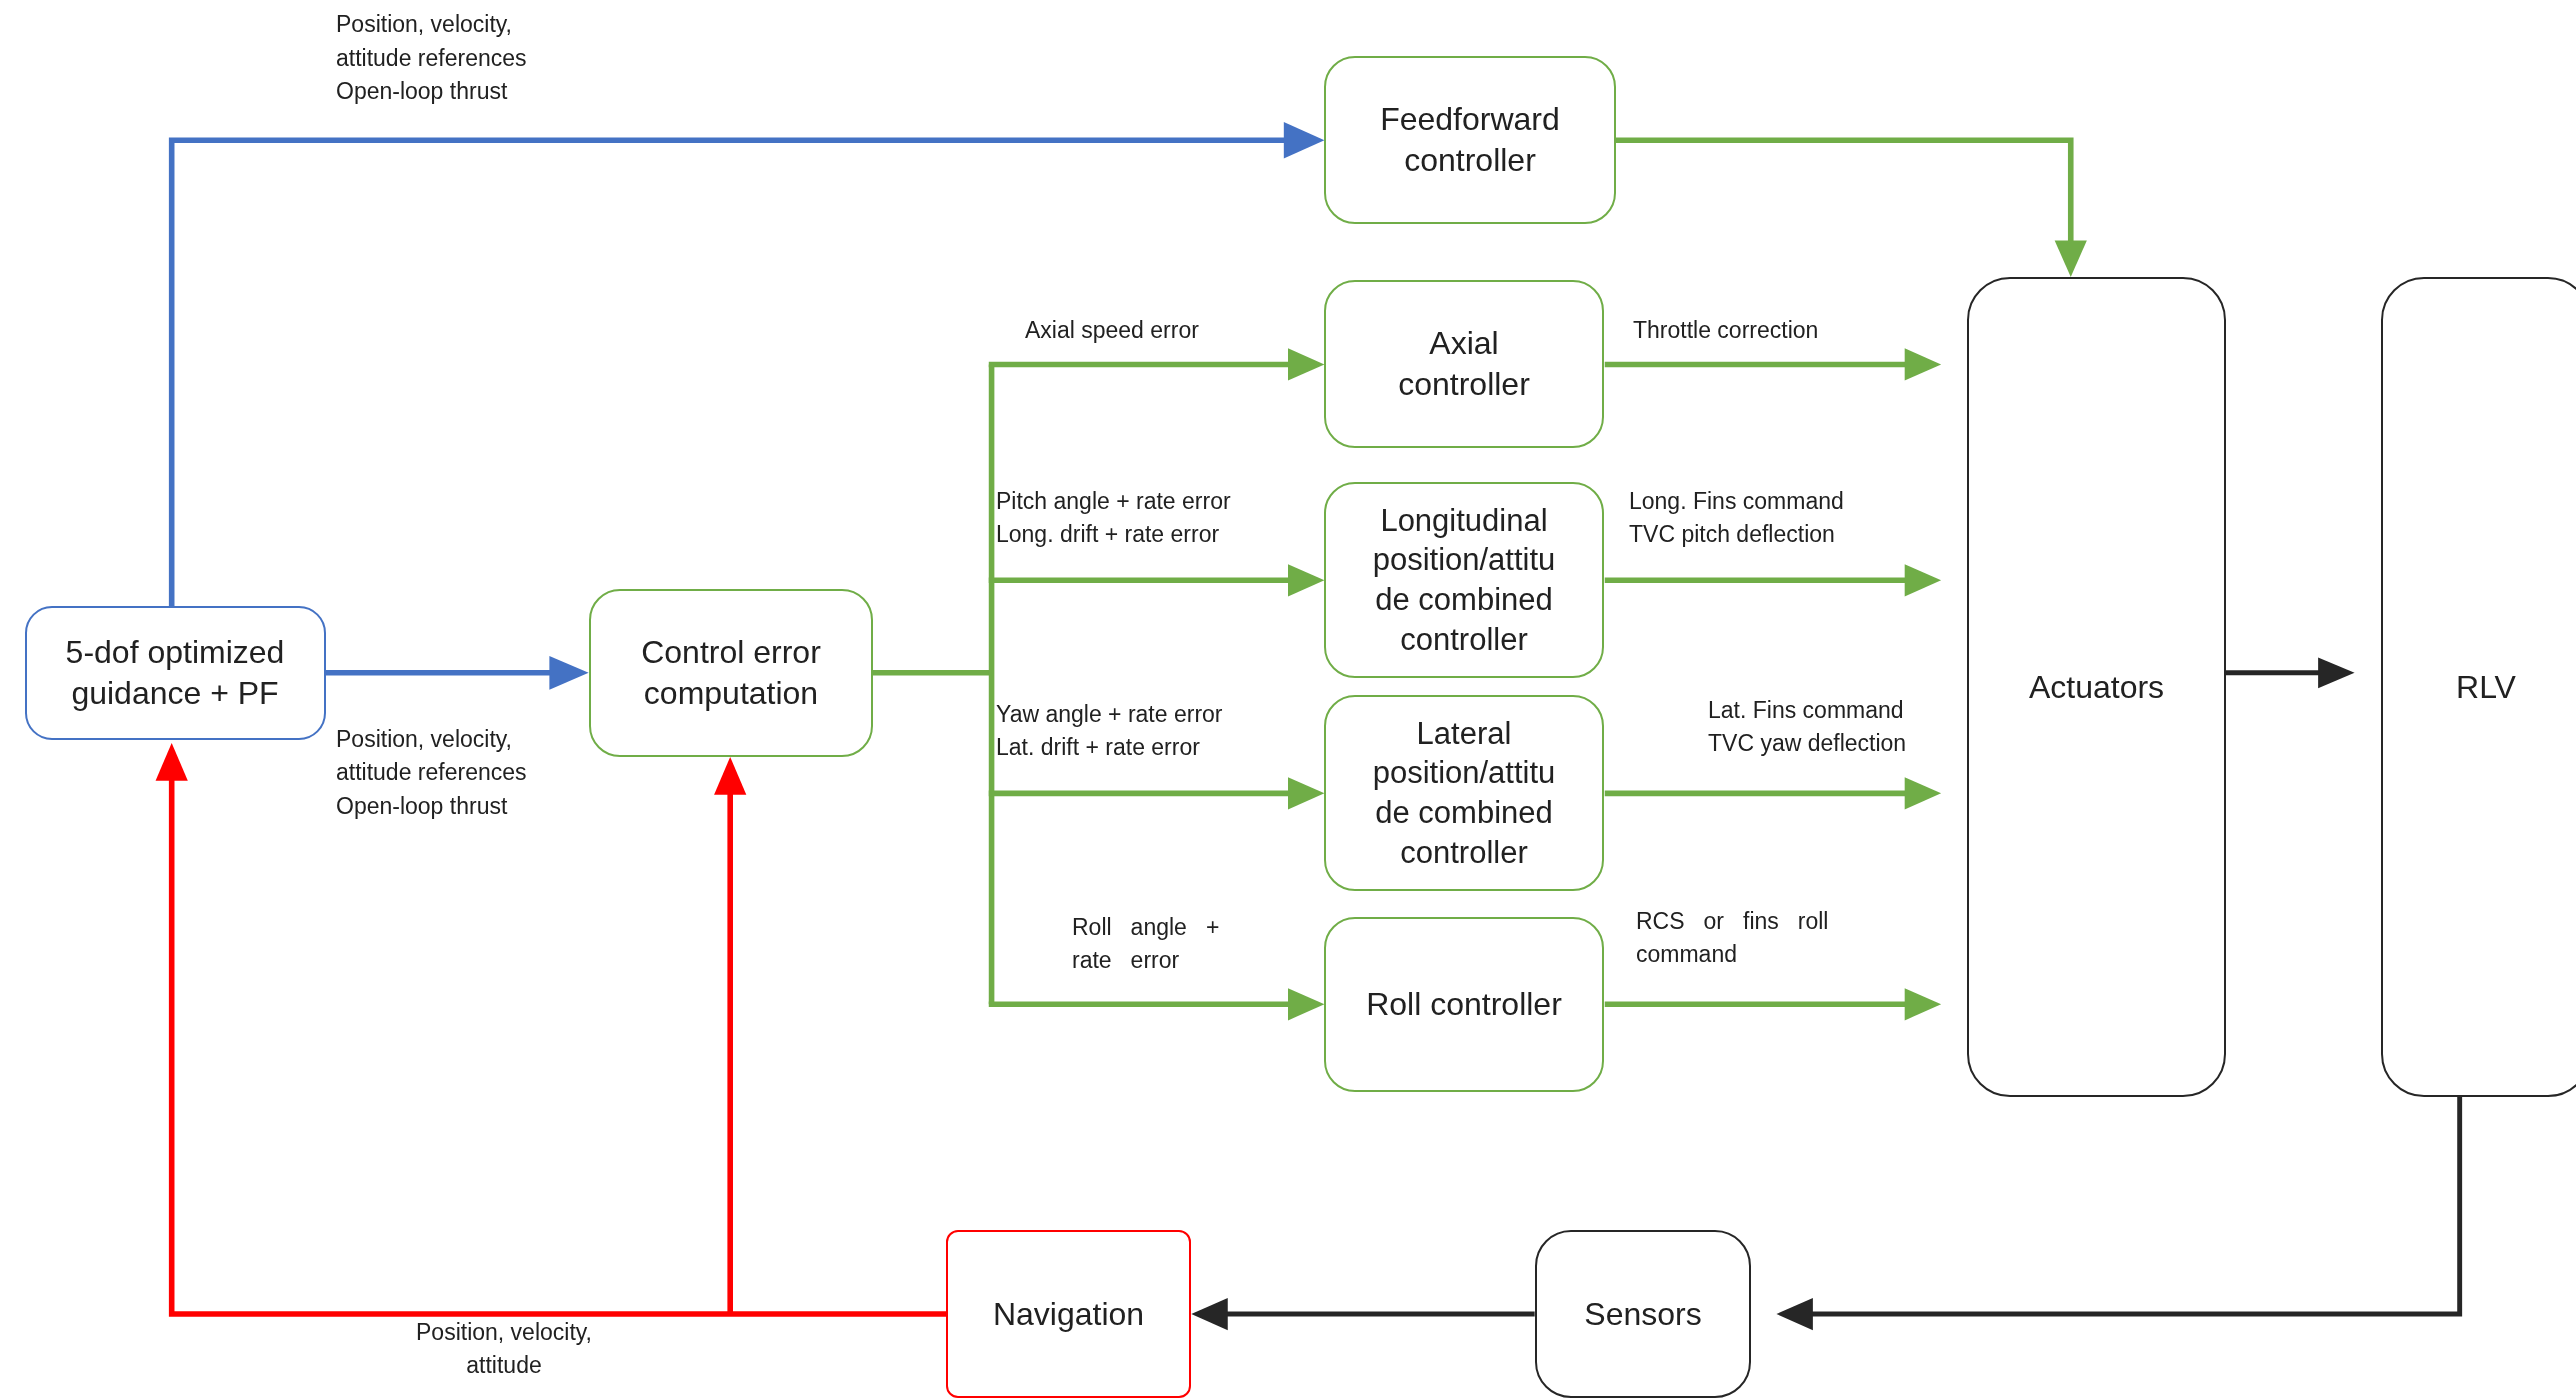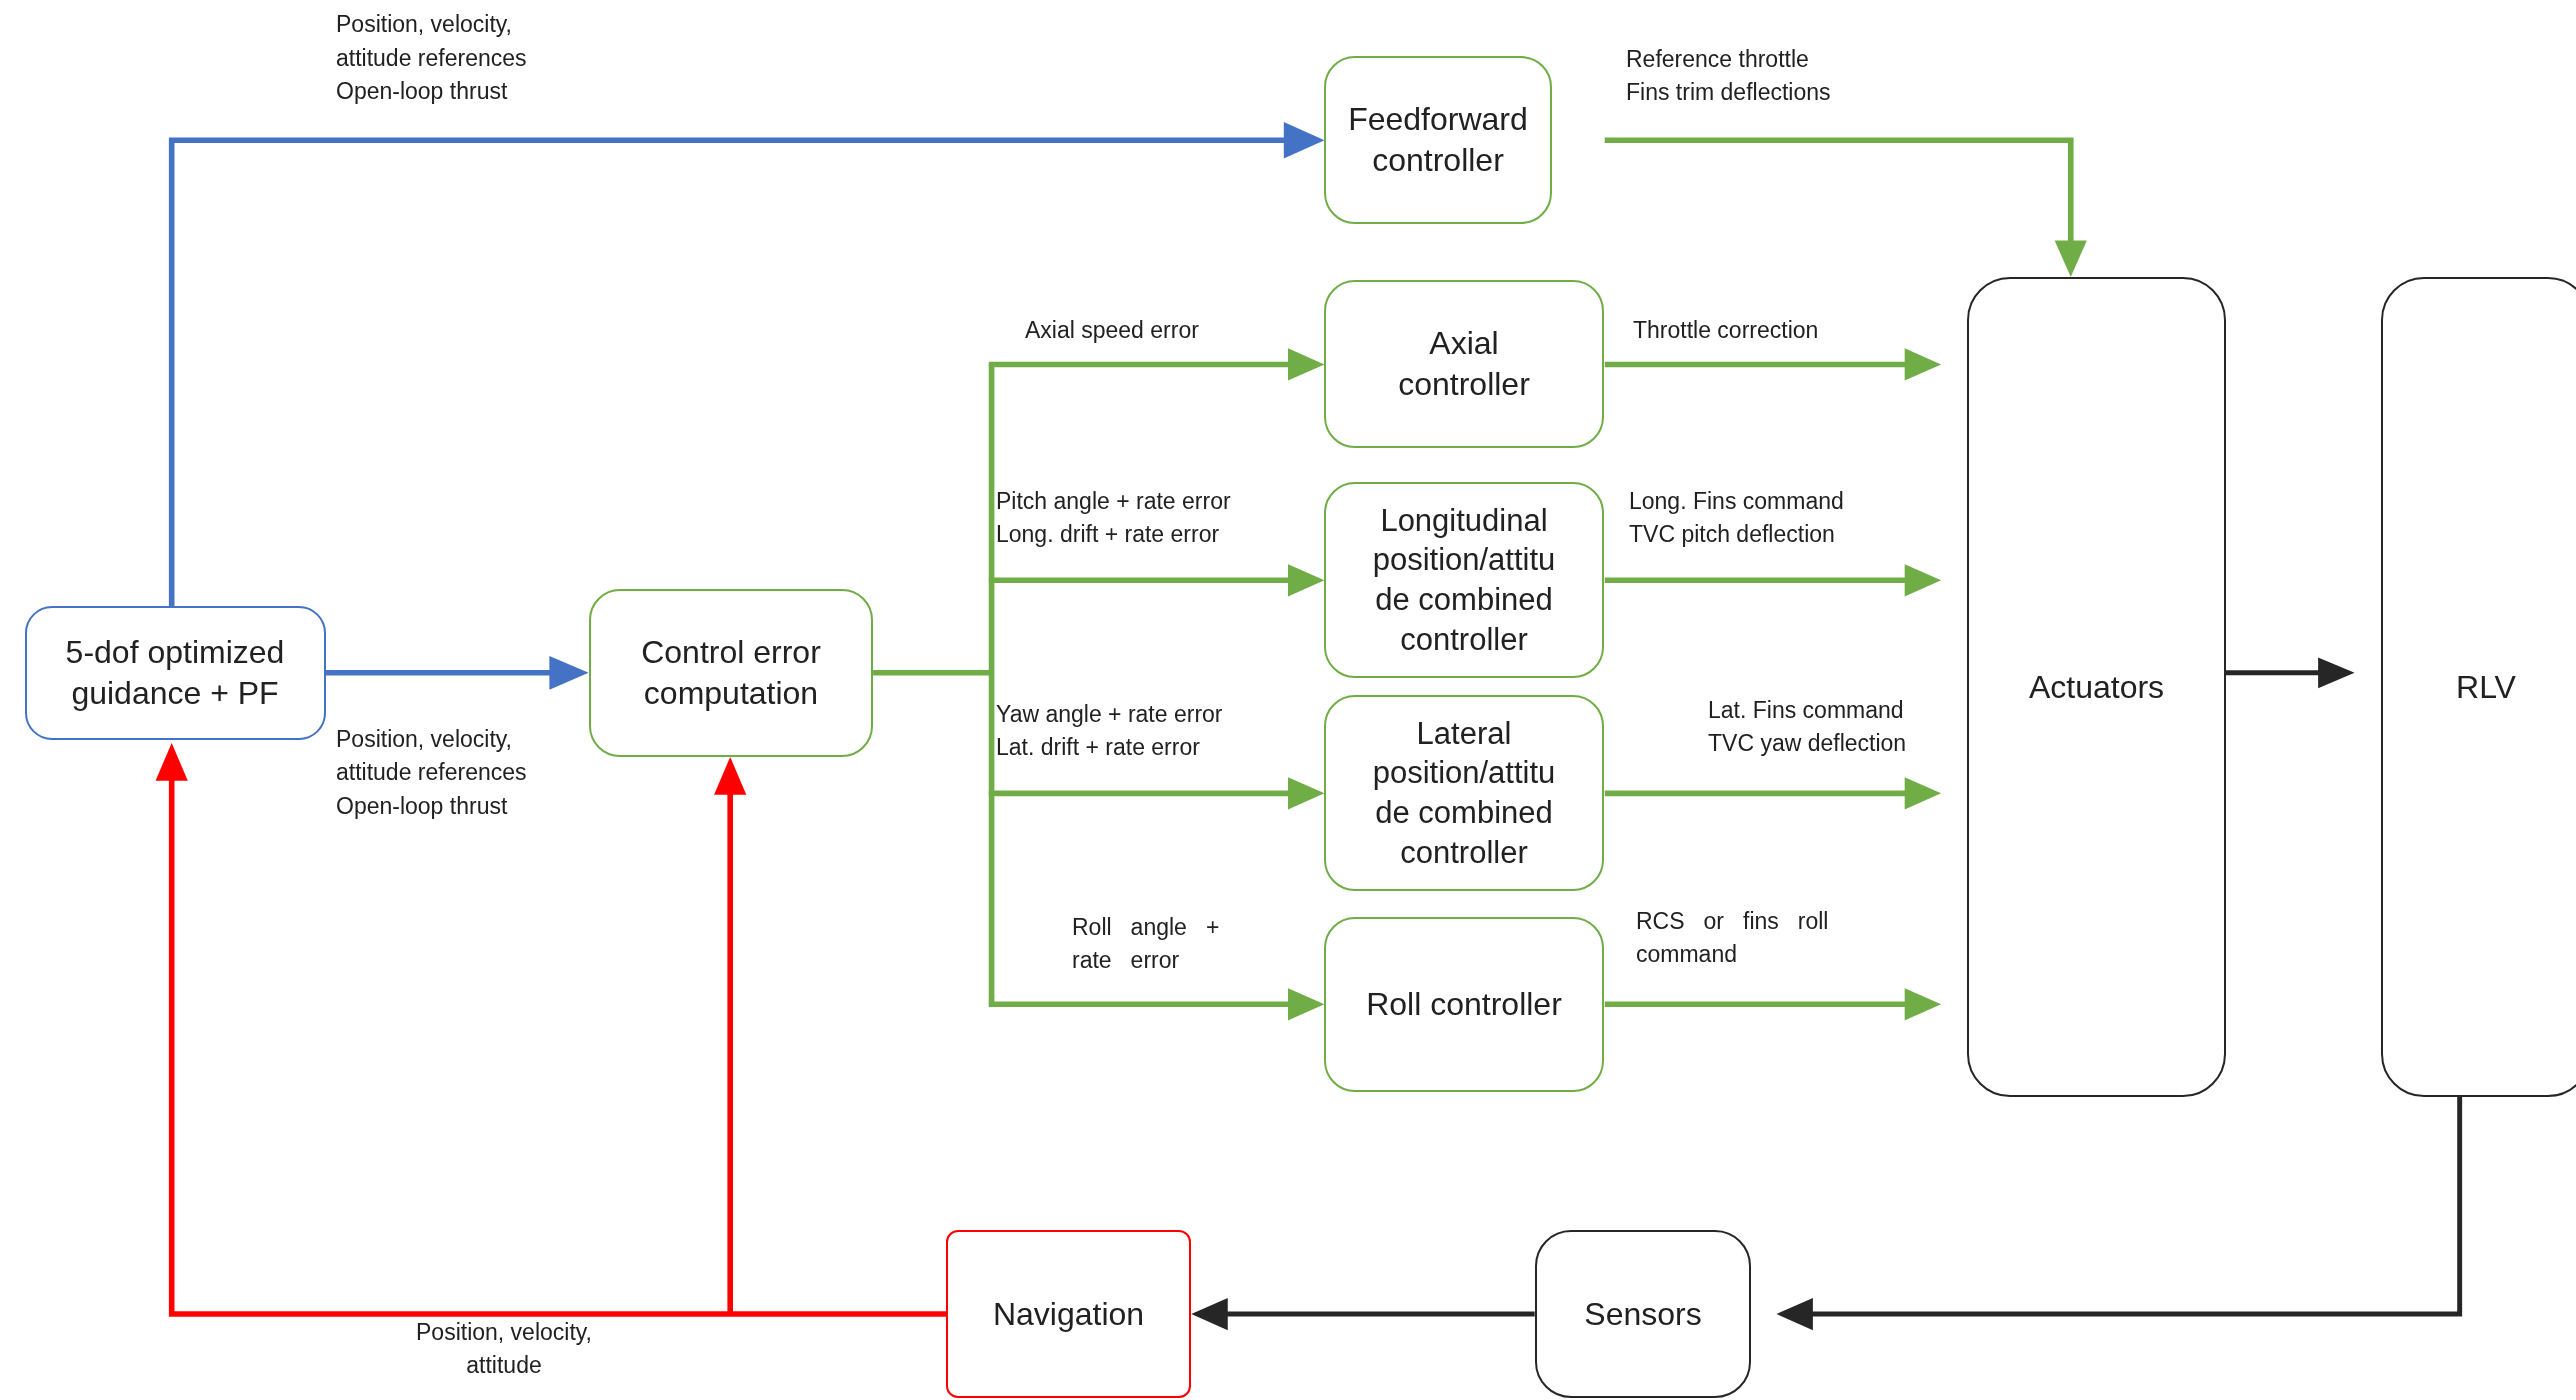--- a/index.html
+++ b/index.html
@@ -147,21 +147,21 @@
       <polygon class="a-red" points="1042,1080 1019,1134 1065,1134"></polygon>
     </g>
   </svg>
 
   <div class="box b-blue" style="left:24.5px; top:606px; width:301px; height:134px;">5-dof optimized
 guidance + PF</div>
 
   <div class="box b-green" style="left:589px; top:589px; width:284px; height:168px;">Control error
 computation</div>
 
-  <div class="box b-green" style="left:1324px; top:56px; width:228px; height:168px;">Feedforward
+  <div class="box b-green" style="left:1324px; top:56px; width:292px; height:168px;">Feedforward
 controller</div>
 
   <div class="box b-green" style="left:1324px; top:280px; width:280px; height:168px;">Axial
 controller</div>
 
   <div class="box b-green" style="left:1324px; top:482px; width:280px; height:196px; font-size:31px;">Longitudinal
 position/attitu
 de combined
 controller</div>
 
@@ -177,22 +177,20 @@
   <div class="box b-black b-tall" style="left:2355px; top:277px; width:210px; height:820px;">RLV</div>
 
   <div class="box b-red" style="left:946px; top:1230px; width:245px; height:168px;">Navigation</div>
 
   <div class="box b-black" style="left:1535px; top:1230px; width:216px; height:168px;">Sensors</div>
 
   <div class="lbl" style="left:336px; top:8.4px;">Position, velocity,
 attitude references
 Open-loop thrust</div>
 
-  <div class="lbl" style="left:1626px; top:43px;">Reference throttle
-Fins trim deflections</div>
 
   <div class="lbl" style="left:1025px; top:314px;">Axial speed error</div>
 
   <div class="lbl" style="left:1633px; top:314px;">Throttle correction</div>
 
   <div class="lbl" style="left:996px; top:485px;">Pitch angle + rate error
 Long. drift + rate error</div>
 
   <div class="lbl" style="left:1629px; top:485px;">Long. Fins command
 TVC pitch deflection</div>

